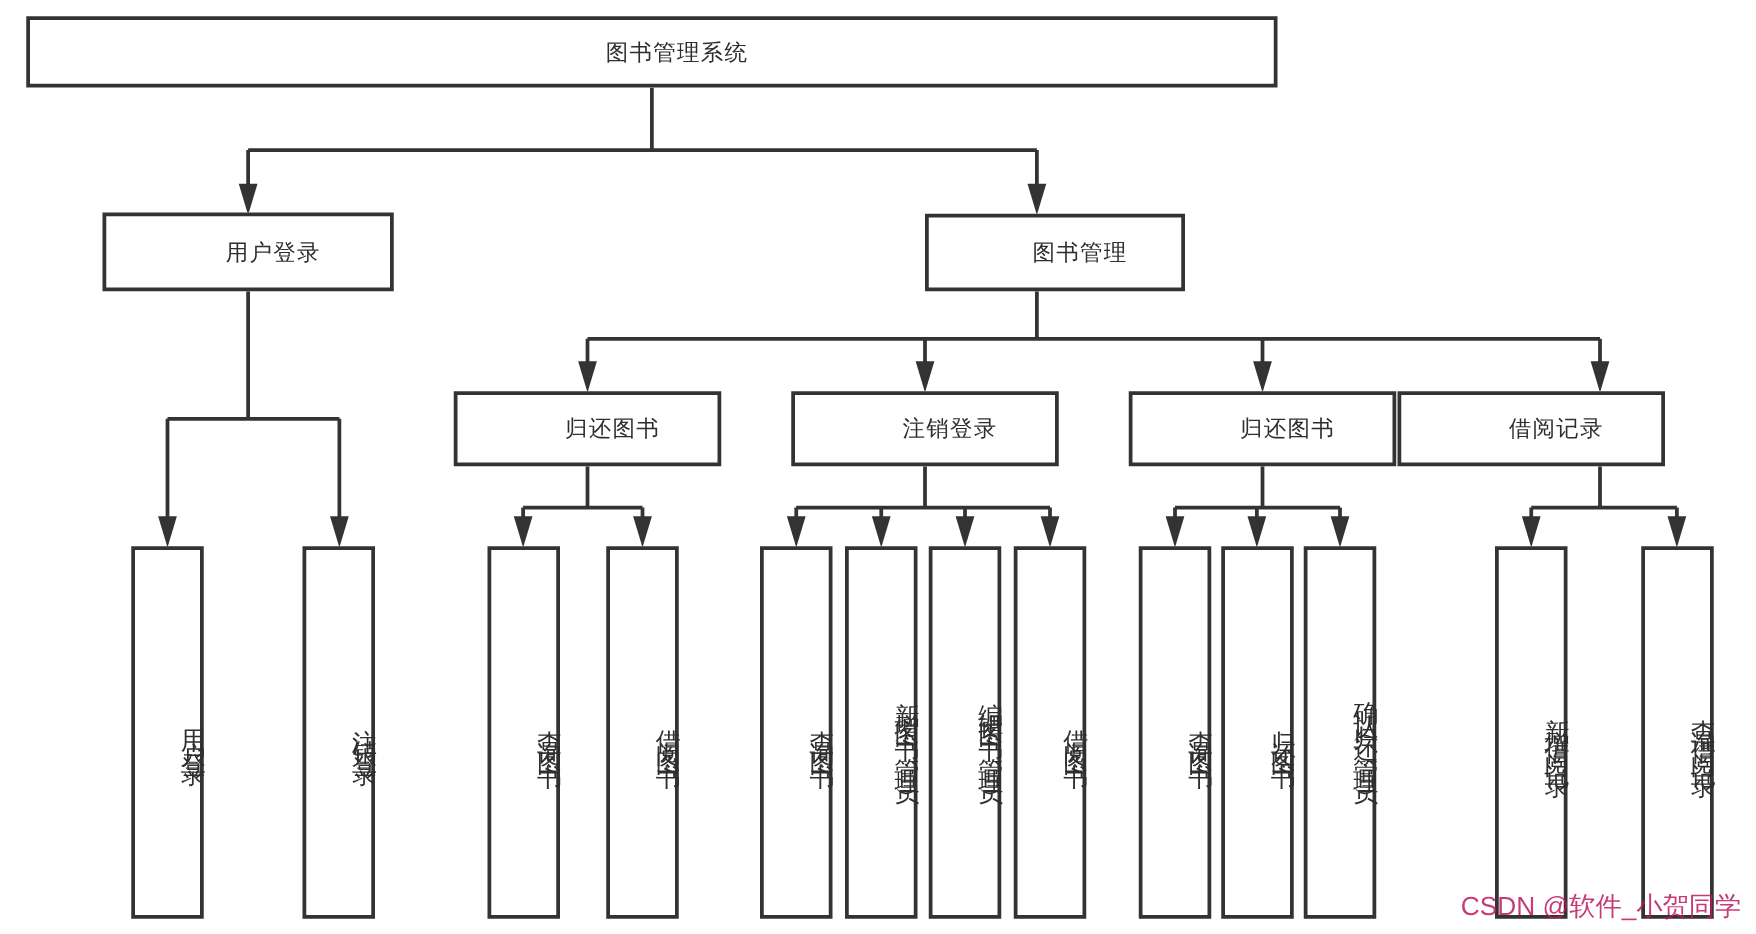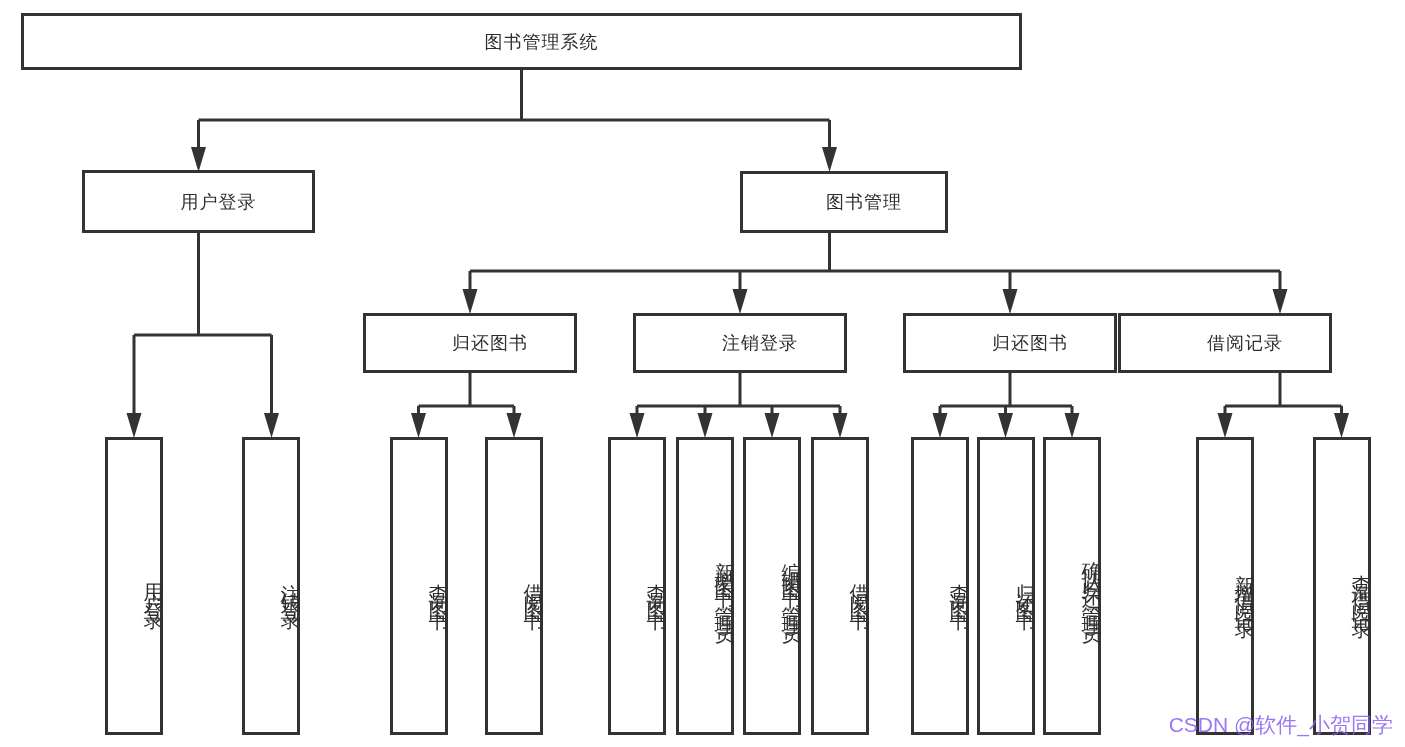--- a/index.html
+++ b/index.html
@@ -65,21 +65,21 @@
   .b-v8  { left: 911px;  }
   .b-v9  { left: 977px;  }
   .b-v10 { left: 1043px; }
   .b-v11 { left: 1196px; }
   .b-v12 { left: 1313px; }
   .watermark {
     position: absolute;
     right: 12px;
     bottom: 8px;
     font-size: 21px;
-    color: #8b5cf6;
+    color: #be185d;
     opacity: 0.85;
     z-index: 5;
     white-space: nowrap;
   }
 </style>
 </head>
 <body>
 
 <div class="canvas">
 

